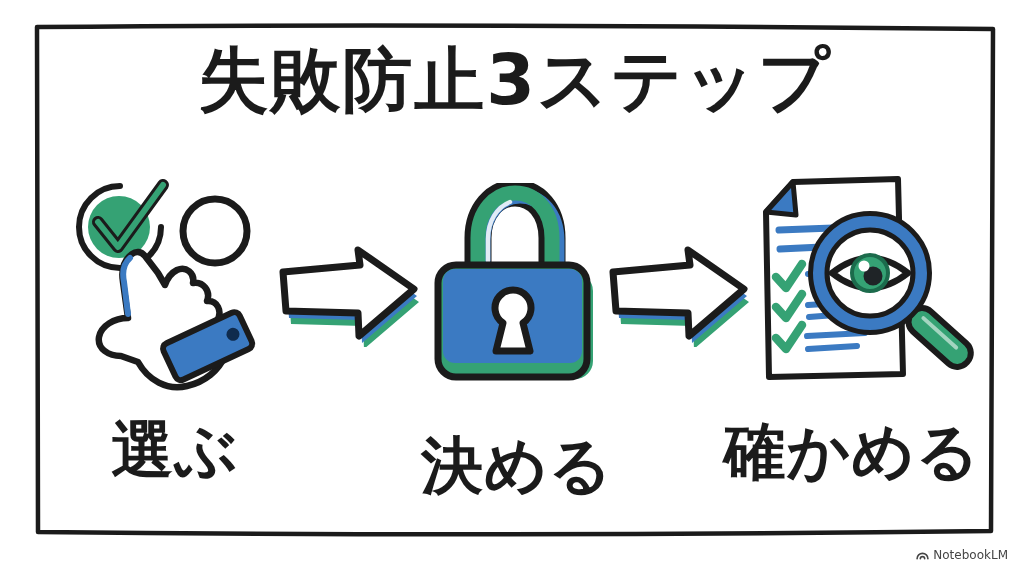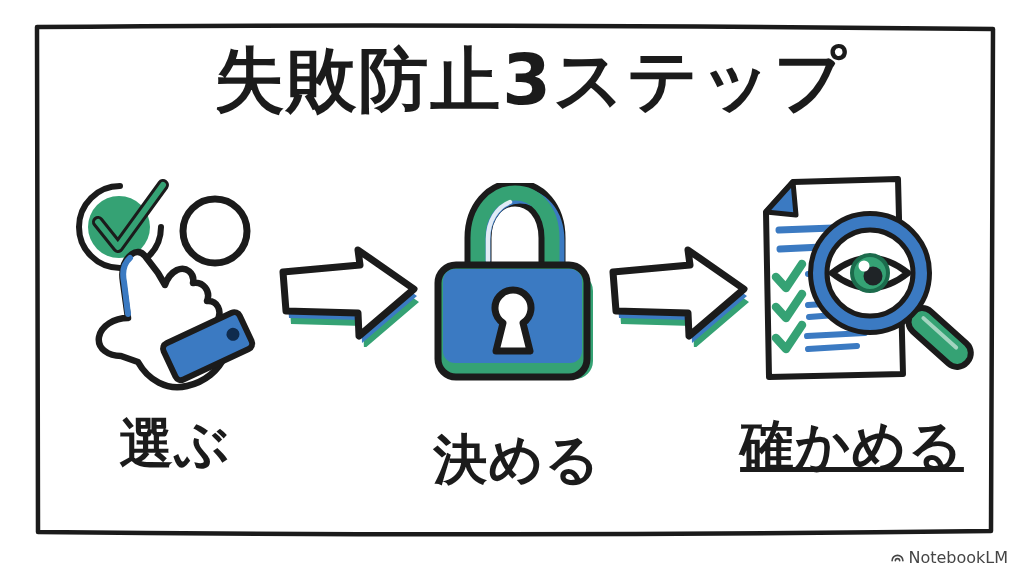--- a/index.html
+++ b/index.html
@@ -5,32 +5,32 @@
   html,body{margin:0;padding:0;background:#ffffff;}
   body{
     width:1024px;height:572px;position:relative;overflow:hidden;
     font-family:"DejaVu Sans","Liberation Sans",sans-serif;
     --ink:#1b1b1b; --green:#35a274; --blue:#3b7ac2; --dark:#0f2b4d; --wm:#454545;
   }
   .abs{position:absolute;}
   .title{
     left:36px; top:42px; width:958px; text-align:center;
     font-size:70px; font-weight:700; color:var(--ink); letter-spacing:2px;
-    line-height:1.1; white-space:nowrap;padding-left:16px;
+    line-height:1.1; white-space:nowrap;
   }
   .step-label{
-    text-align:center; font-size:54px; font-weight:700; color:var(--ink);
+    text-align:center; font-size:62px; font-weight:700; color:var(--ink);
     white-space:nowrap; letter-spacing:1px;
   }
   .label-1{left:65px;  top:408px; width:220px;}
   .label-2{left:397px; top:412px; width:240px;margin-top:12px;}
-  .label-3{left:707px; top:410px; width:290px;text-decoration:underline;}
+  .label-3{left:707px; top:410px; width:290px;}
   .watermark{
     top:548px; right:16px; display:flex; align-items:center; gap:4px;
-    font-size:16px; color:var(--wm); font-weight:500;
+    font-size:12px; color:var(--wm); font-weight:500;
   }
   svg{display:block;}
 </style>
 </head>
 <body style="--ink: #1b1b1b; --green: #35a274; --blue: #3b7ac2; --dark: #0f2b4d; --wm: #454545;">
 
 <svg width="0" height="0" style="position:absolute" aria-hidden="true">
   <defs>
     <path id="arrow-shape" d="M11 35 L88 28 L86 13 L142 52 L87 99 L86 76 L14 74 Z"></path>
   </defs>

